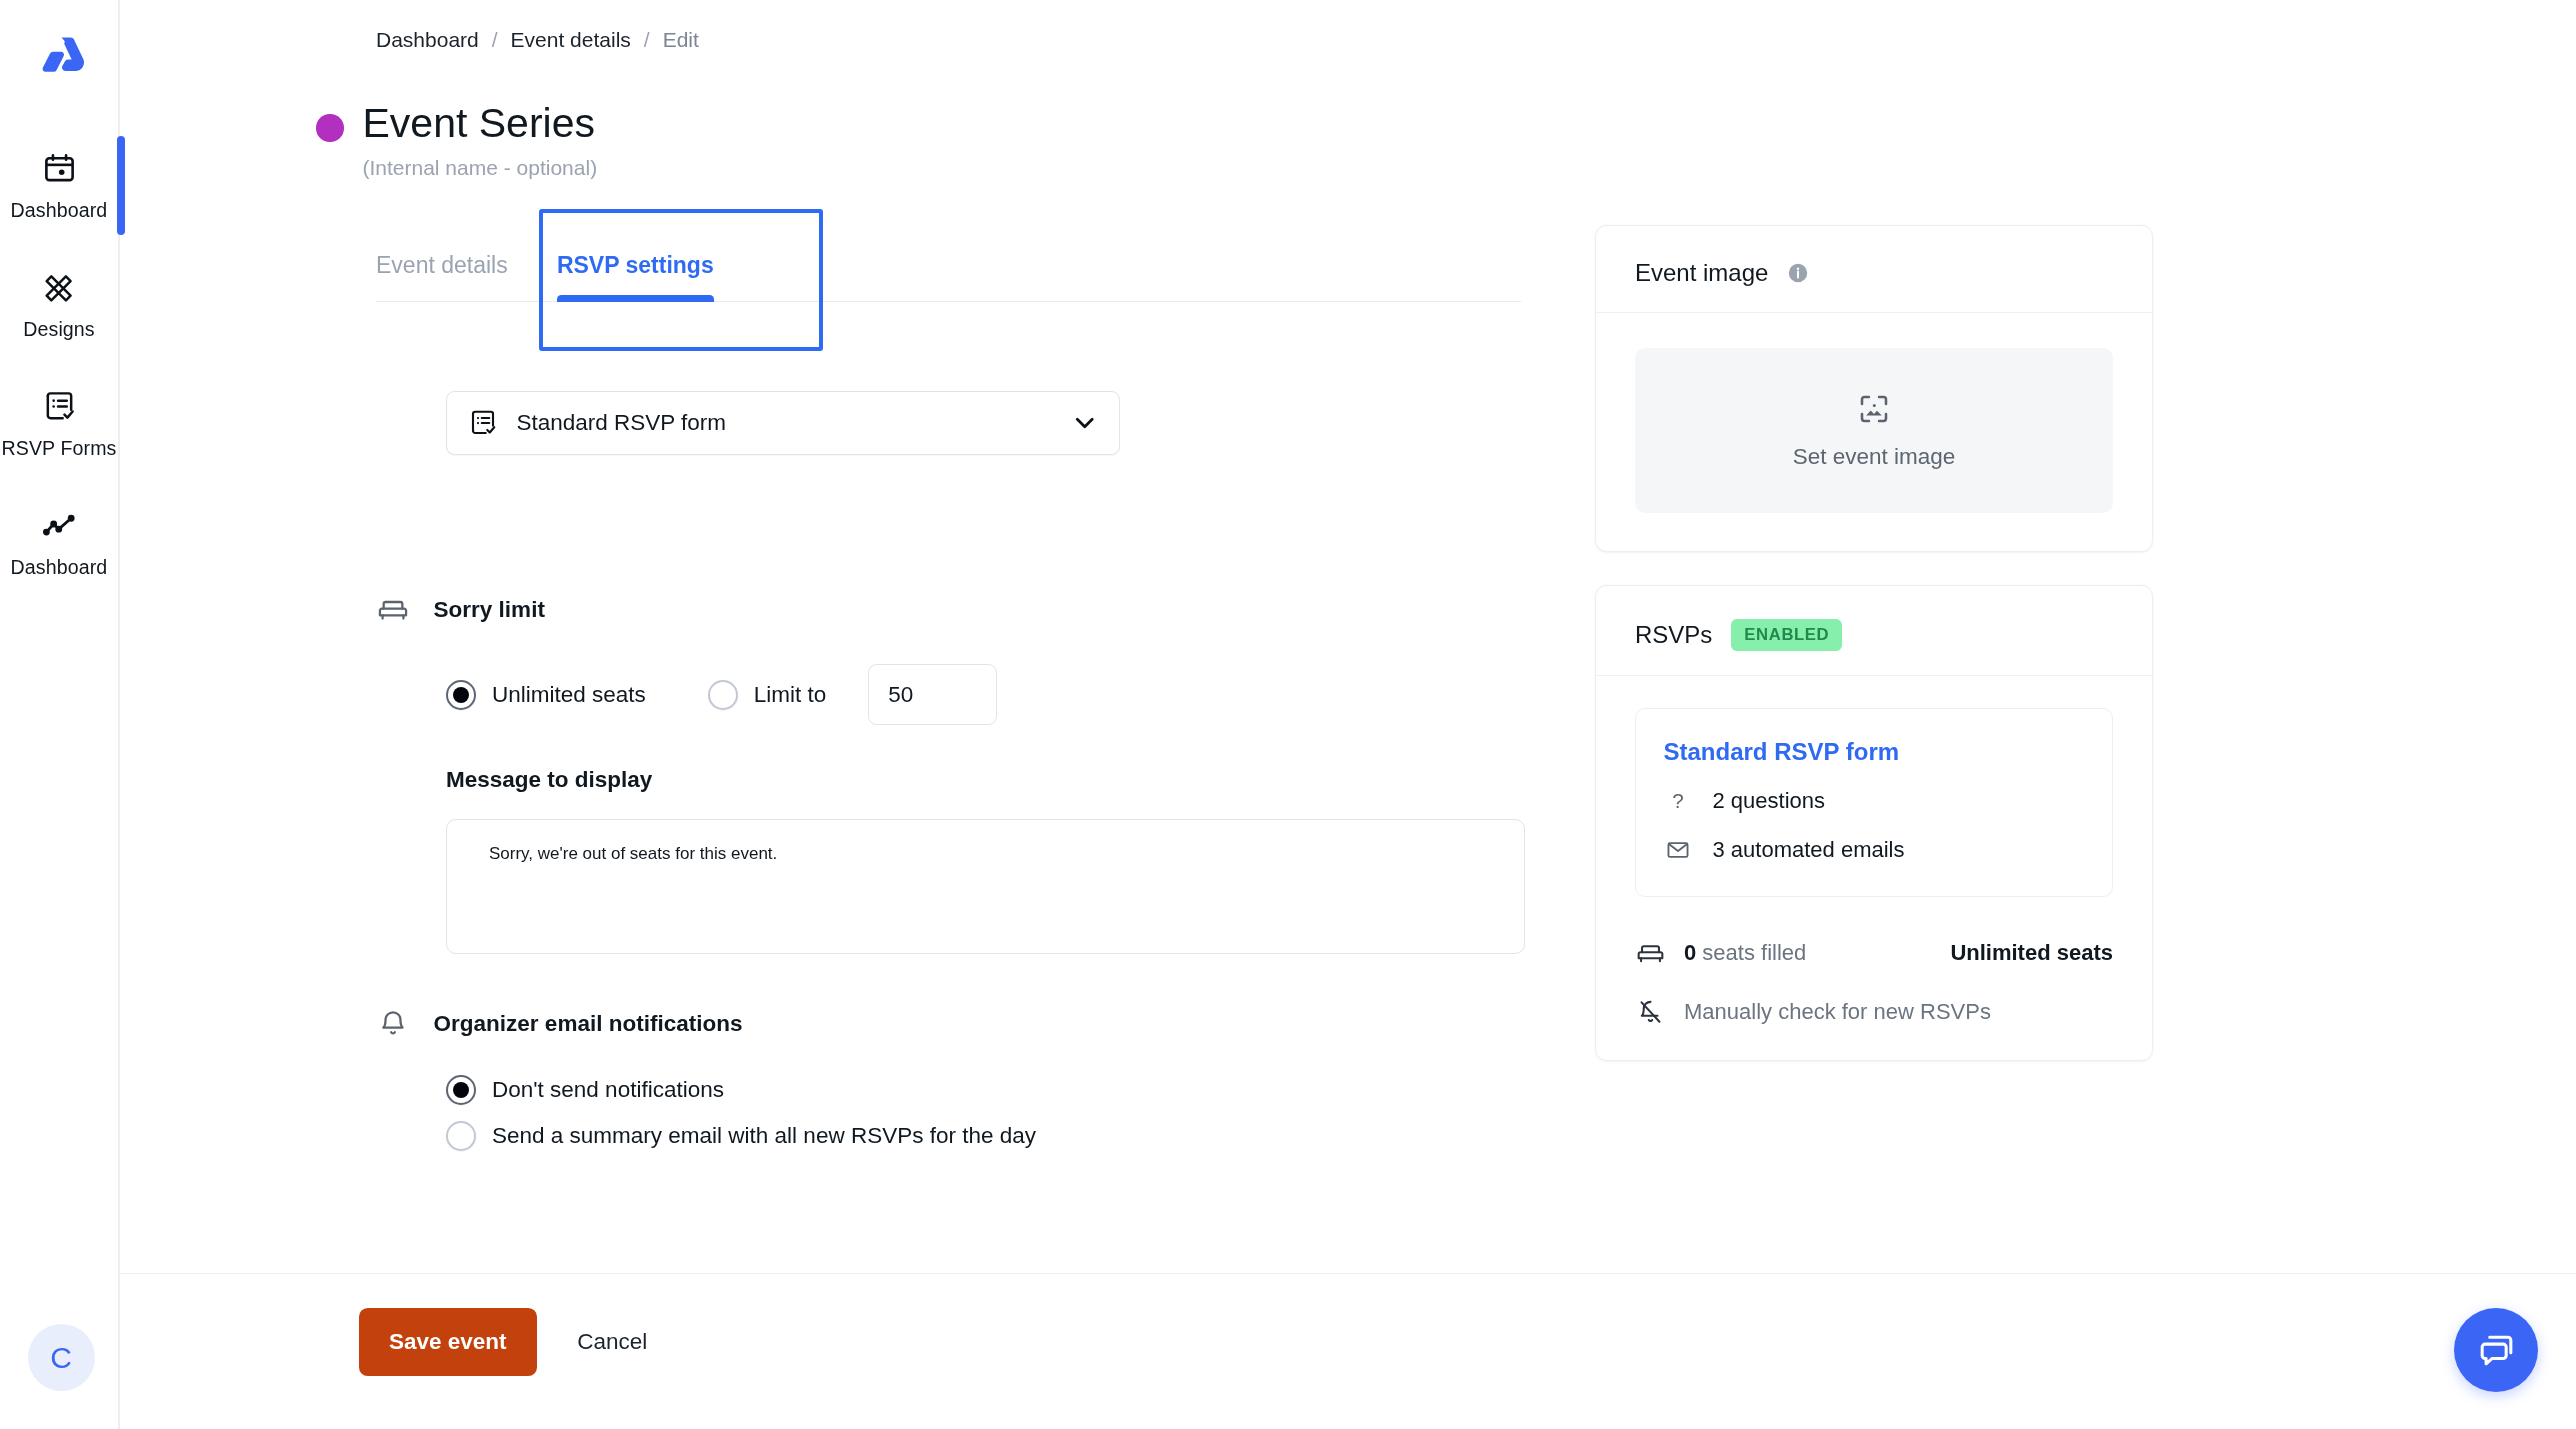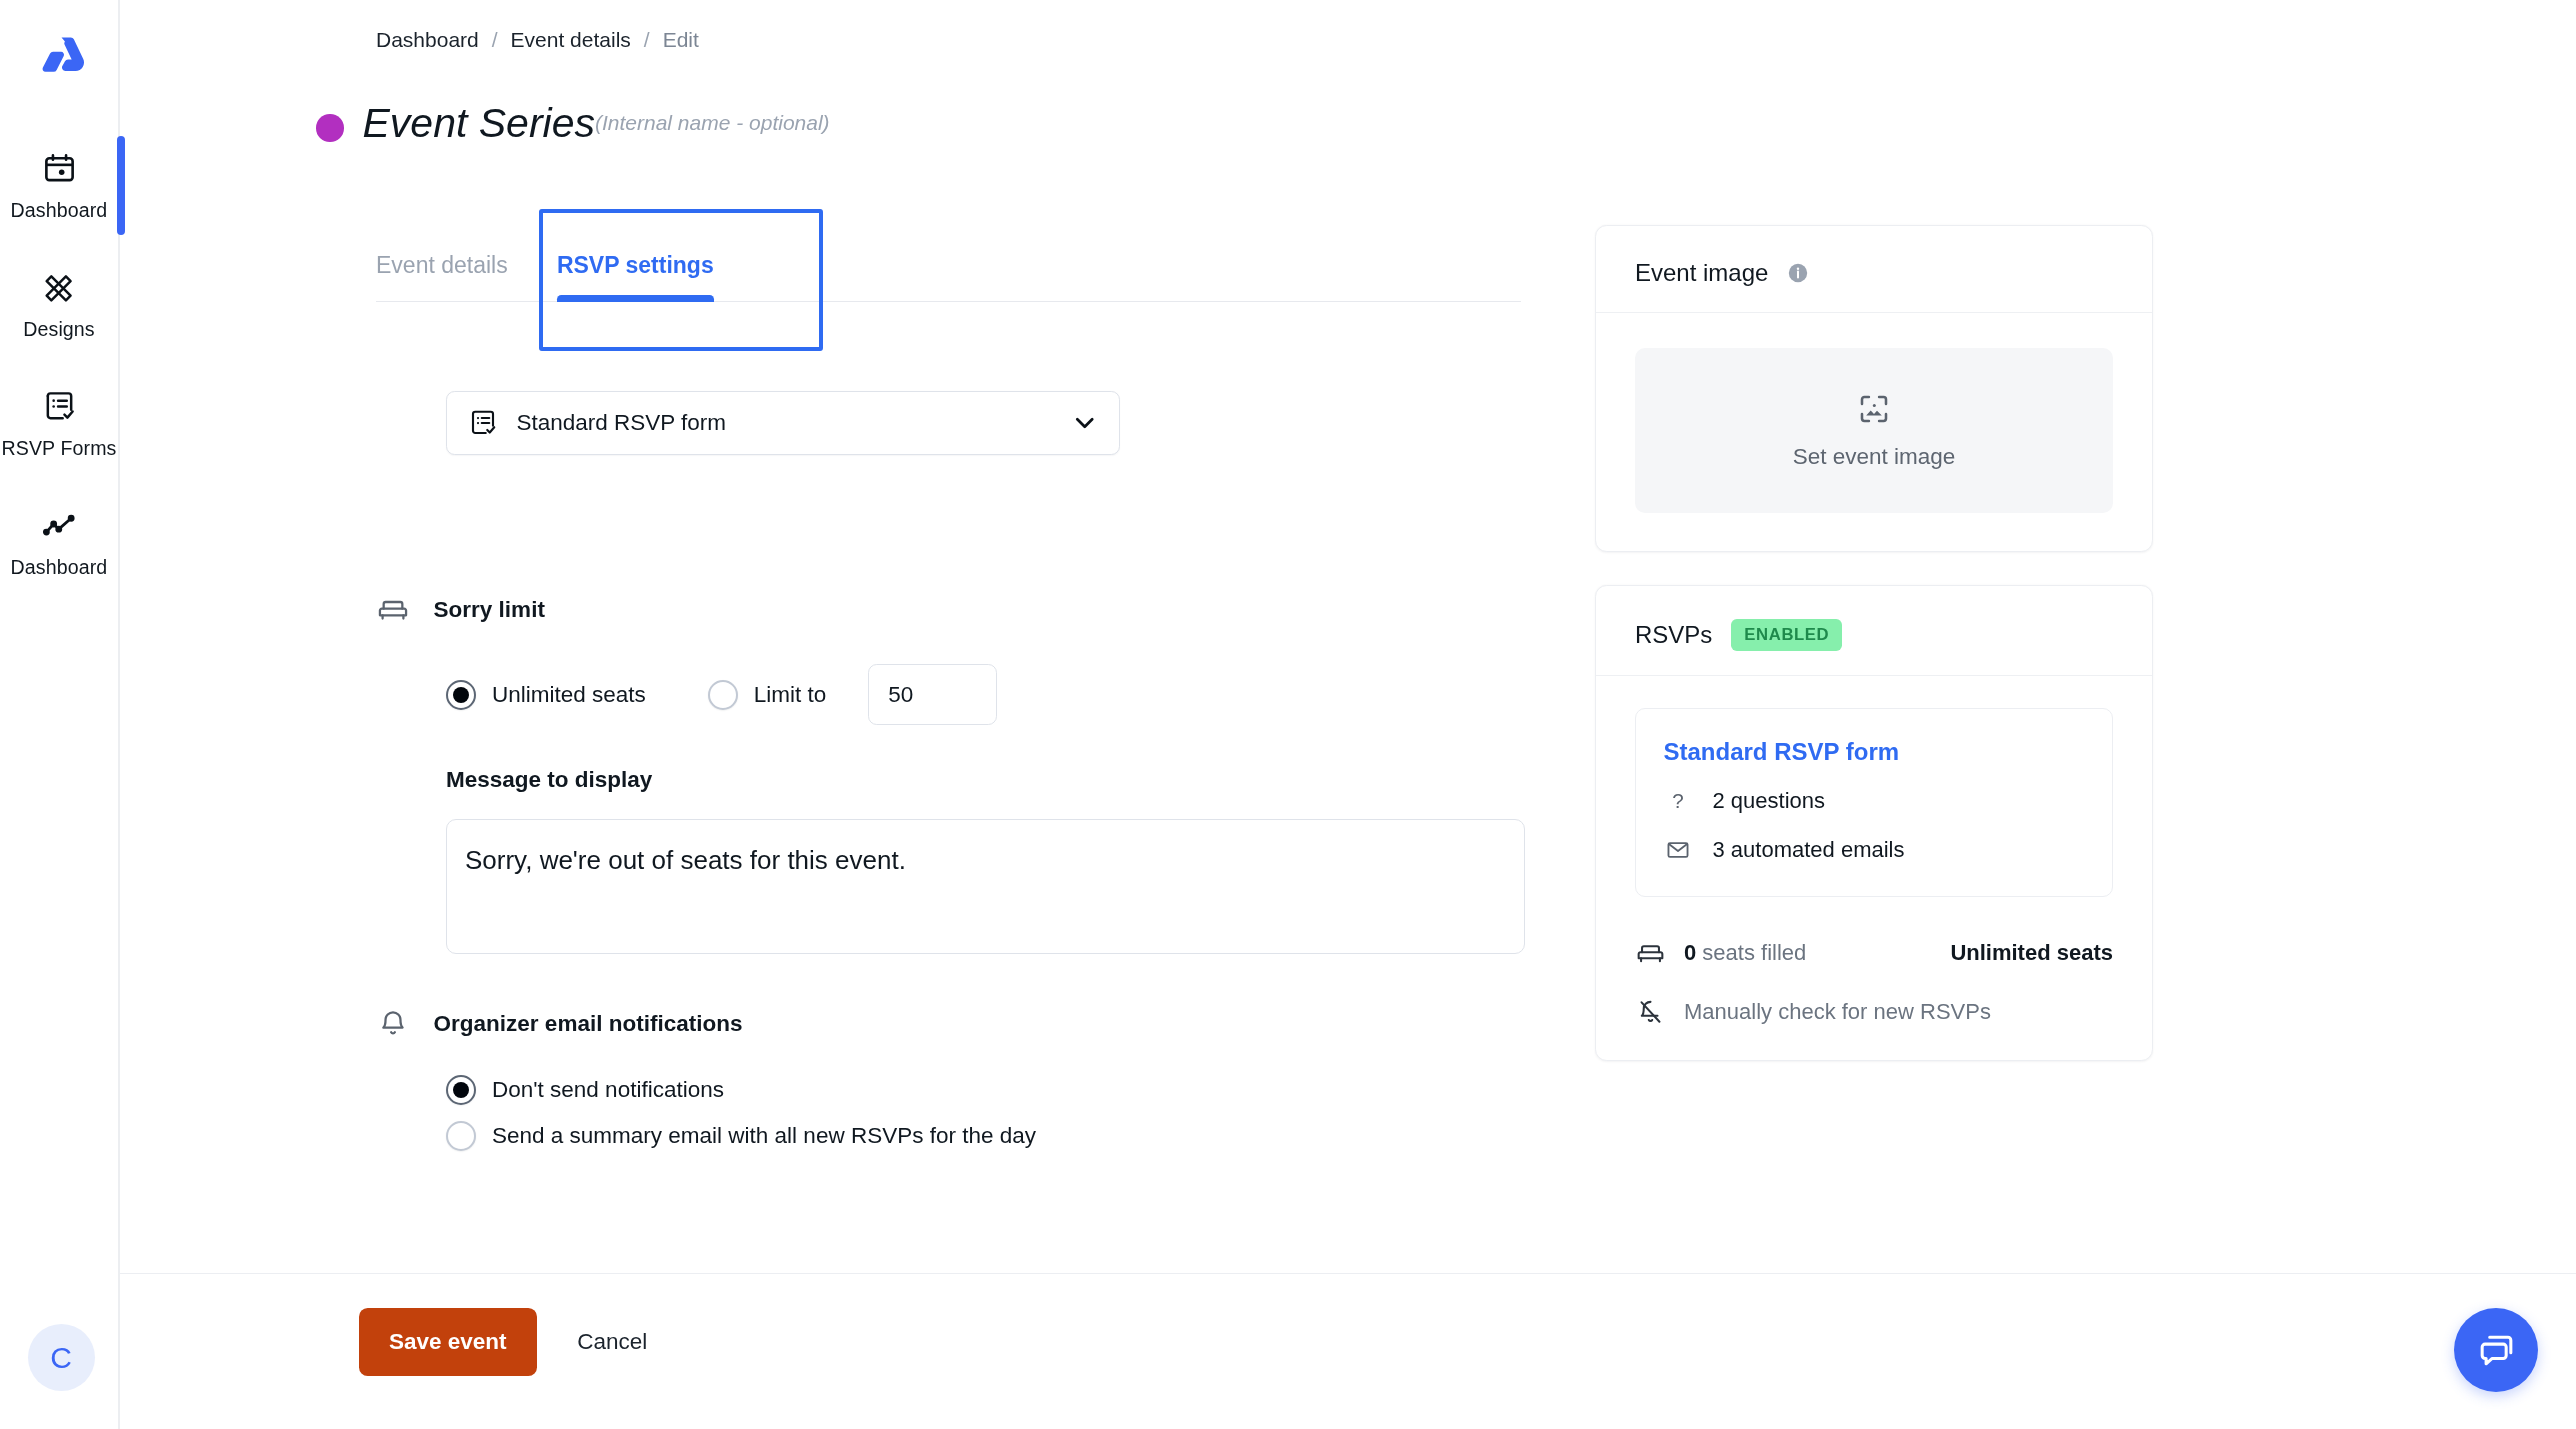--- a/index.html
+++ b/index.html
@@ -47,21 +47,21 @@
   .breadcrumb {
     position: absolute; left: 256px; top: 27.5px;
     font-size: 21px; color: #11181f; display: flex; align-items: center; gap: 13px;
   }
   .crumb { color: #1b232c; }
   .crumb.muted { color: #7c8694; }
   .crumb-sep { color: #9aa3b0; }
 
   .title-row { position: absolute; left: 196px; top: 101px; display: flex; align-items: flex-start; gap: 19px; }
   .title-dot { width: 27.5px; height: 27.5px; border-radius: 50%; background: #b22fc0; margin-top: 13px; flex: 0 0 27.5px; }
-  .title-block { display: flex; flex-direction: row; font-style: italic; }
+  .title-block { display: flex; flex-direction: column; }
   .page-title { font-size: 41px; font-weight: 400; color: #101820; line-height: 1.1; }
   .page-subtitle { font-size: 21px; color: #9aa3b0; margin-top: 10px; }
 
   
   .tabs {
     position: absolute; left: 256px; top: 252px;
     width: 1145px; border-bottom: 1.4px solid #e7e9ee;
     display: flex; align-items: flex-end; gap: 0;
   }
   .tab {
@@ -112,21 +112,21 @@
 
   .num-input {
     width: 129px; height: 61px; border: 1.4px solid #dfe3ea; border-radius: 8.7px;
     background: #fff; font-size: 22.5px; color: #101820; padding: 0 19px;
     font-family: inherit; outline: none;
   }
 
   .field-label { font-size: 22.5px; font-weight: 700; color: #101820; }
   .textarea {
     width: 1079px; height: 135px; border: 1.4px solid #dfe3ea; border-radius: 10px;
-    background: #fff; padding: 22px 18px; font-size: 26px; color: #101820;
+    background: #fff; padding: 22px 42px; font-size: 17px; color: #101820;
     font-family: inherit; resize: none; outline: none; line-height: 1.4;
   }
 
   
   .card {
     position: absolute; background: #fff;
     border: 1.4px solid #eceef2; border-radius: 11.6px;
     box-shadow: 0 0.7px 2.2px rgba(16,24,40,.05);
   }
   .card-head {

